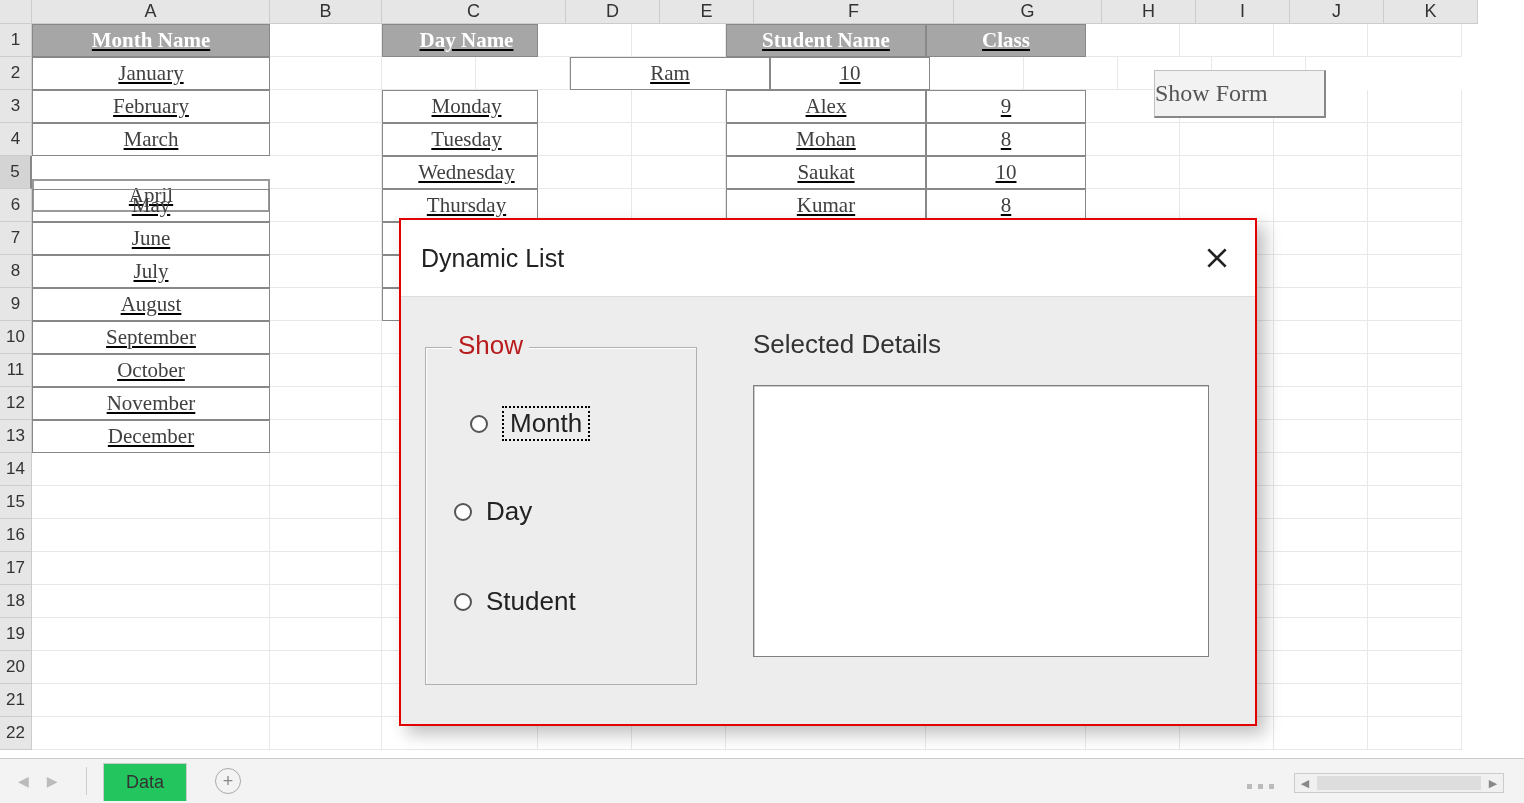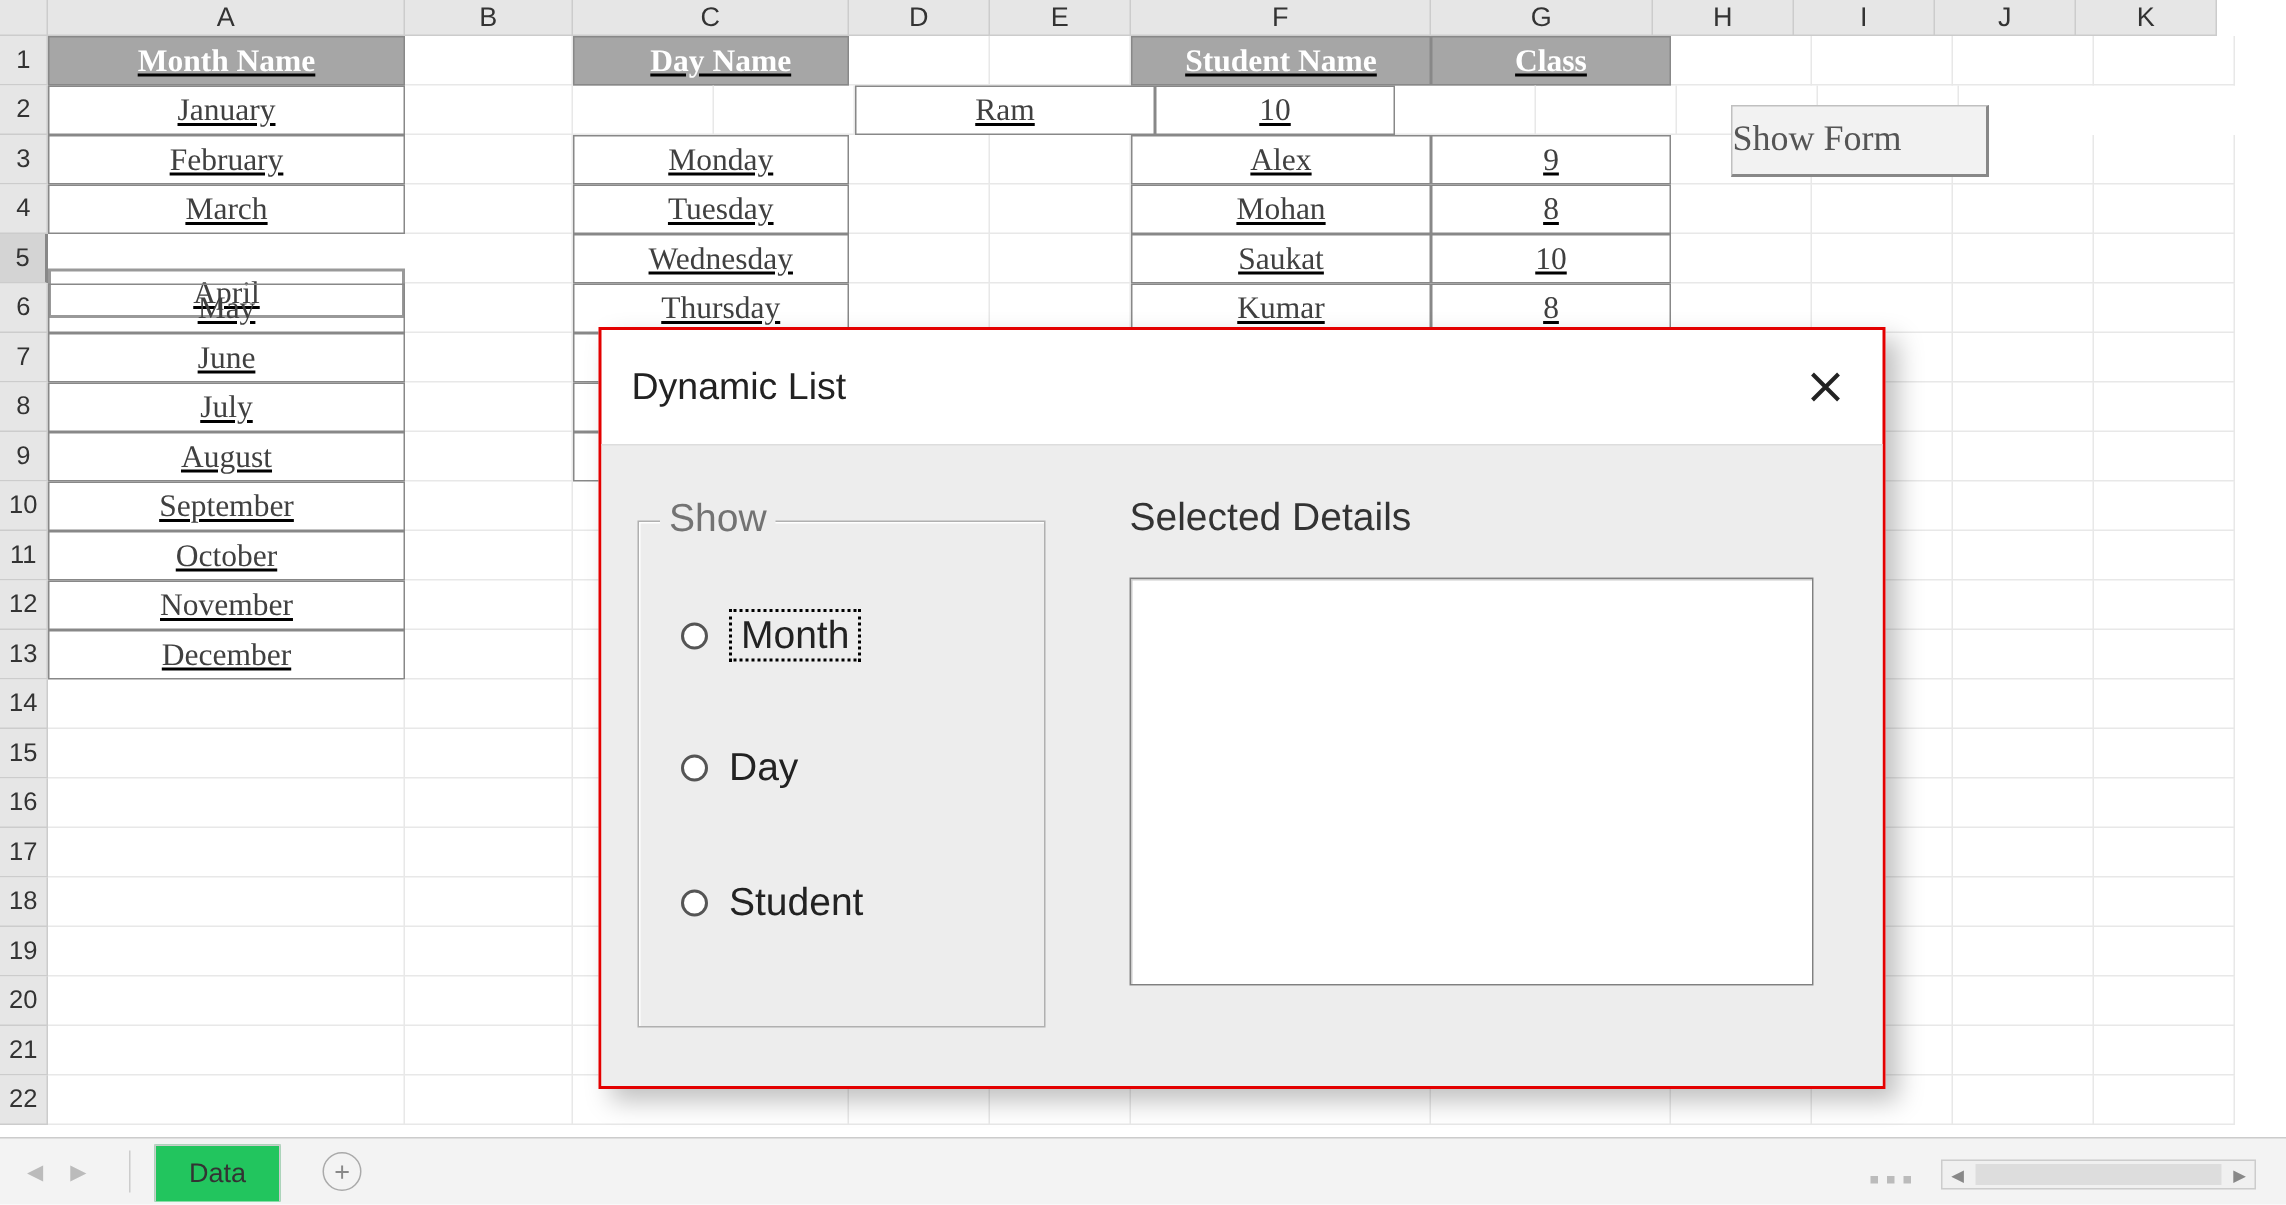--- a/index.html
+++ b/index.html
@@ -75,21 +75,21 @@
   display: flex;
   align-items: center;
   justify-content: center;
   font-size: 21px;
   color: #404040;
   font-family: Georgia, serif;
   flex-shrink: 0;
 }
 .colA { width: 238px; }
 .colB { width: 112px; }
-.colC { width: 184px; padding-left: 13px; }
+.colC { width: 156px; padding-left: 13px; }
 .colD { width: 94px; }
 .colE { width: 94px; }
 .colF { width: 200px; }
 .colG { width: 160px; }
 .colH { width: 94px; }
 .colI { width: 94px; }
 .colJ { width: 94px; }
 .colK { width: 94px; }
 .hdr {
   background: #a6a6a6;
@@ -155,25 +155,25 @@
 .fieldset {
   position: absolute;
   top: 50px; left: 24px;
   width: 272px;
   height: 338px;
   border: 1px solid #b0b0b0;
   box-shadow: inset 1px 1px 0 #fff;
 }
 .fieldset-legend {
   position: absolute;
-  top: -18px; left: 14px;
+  top: -18px; left: 26px;
   background: #ededed;
   padding: 0 6px;
   font-size: 26px;
-  color: #737373;
+  color: #b91c1c;
 }
 .radio-row {
   display: flex;
   align-items: center;
   gap: 14px;
   margin-left: 28px;
 }
 .radio-outer {
   width: 18px; height: 18px;
   border: 2px solid #555;
@@ -183,21 +183,21 @@
   flex-shrink: 0;
 }
 .radio-label {
   font-size: 26px;
   color: #222;
 }
 .radio-focus {
   border: 2px dotted #000;
   padding: 0 6px;
 }
-.r1 { position: absolute; top: 58px; left: 0; right: 0; }
+.r1 { position: absolute; top: 58px; left: 16px; right: 0; }
 .r2 { position: absolute; top: 148px; left: 0; right: 0; }
 .r3 { position: absolute; top: 238px; left: 0; right: 0; }
 .details-label {
   position: absolute;
   top: 32px; left: 352px;
   font-size: 26px;
   color: #333;
 }
 .listbox {
   position: absolute;

